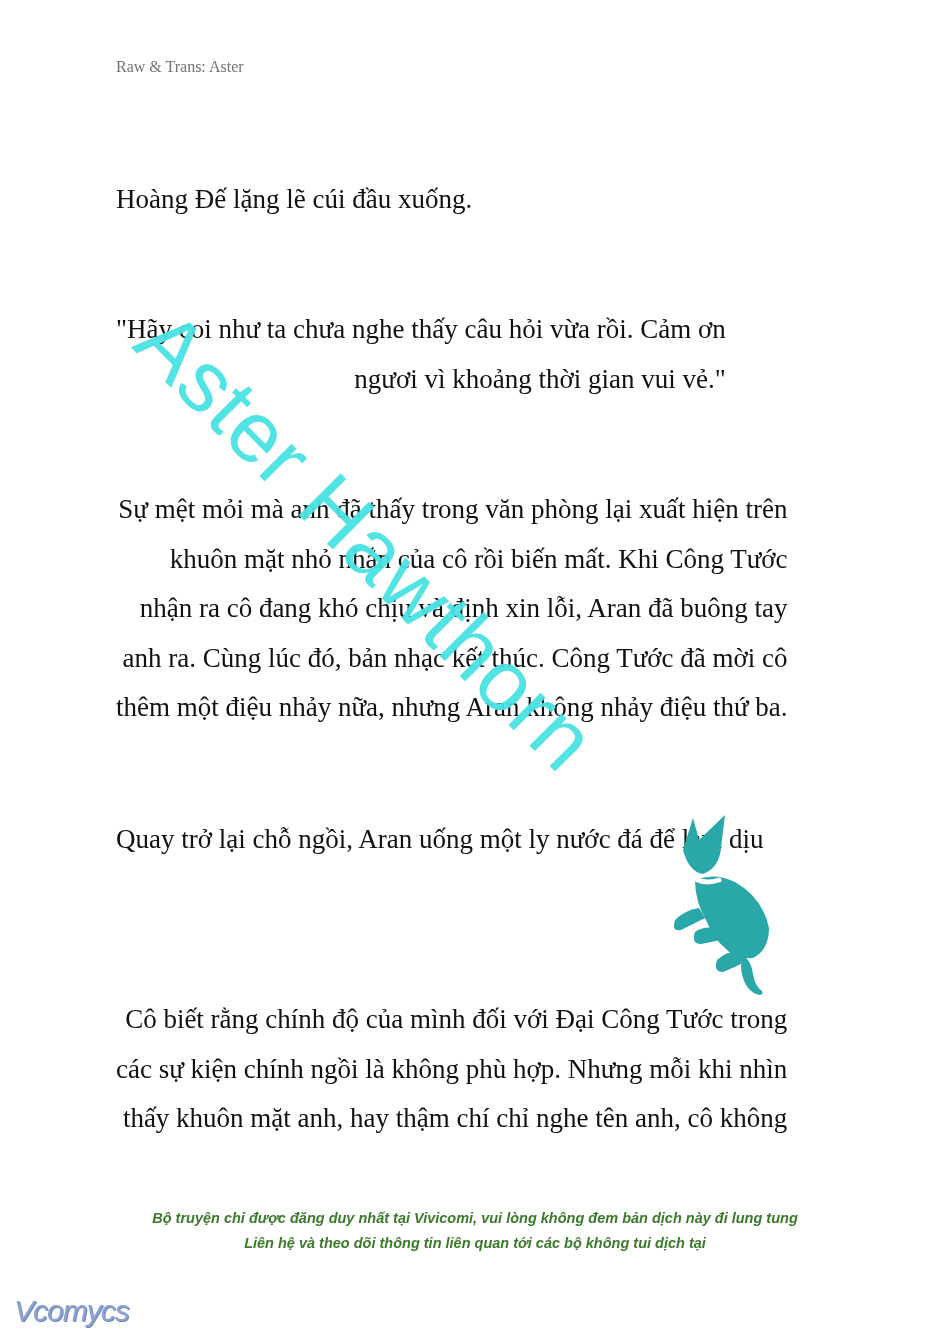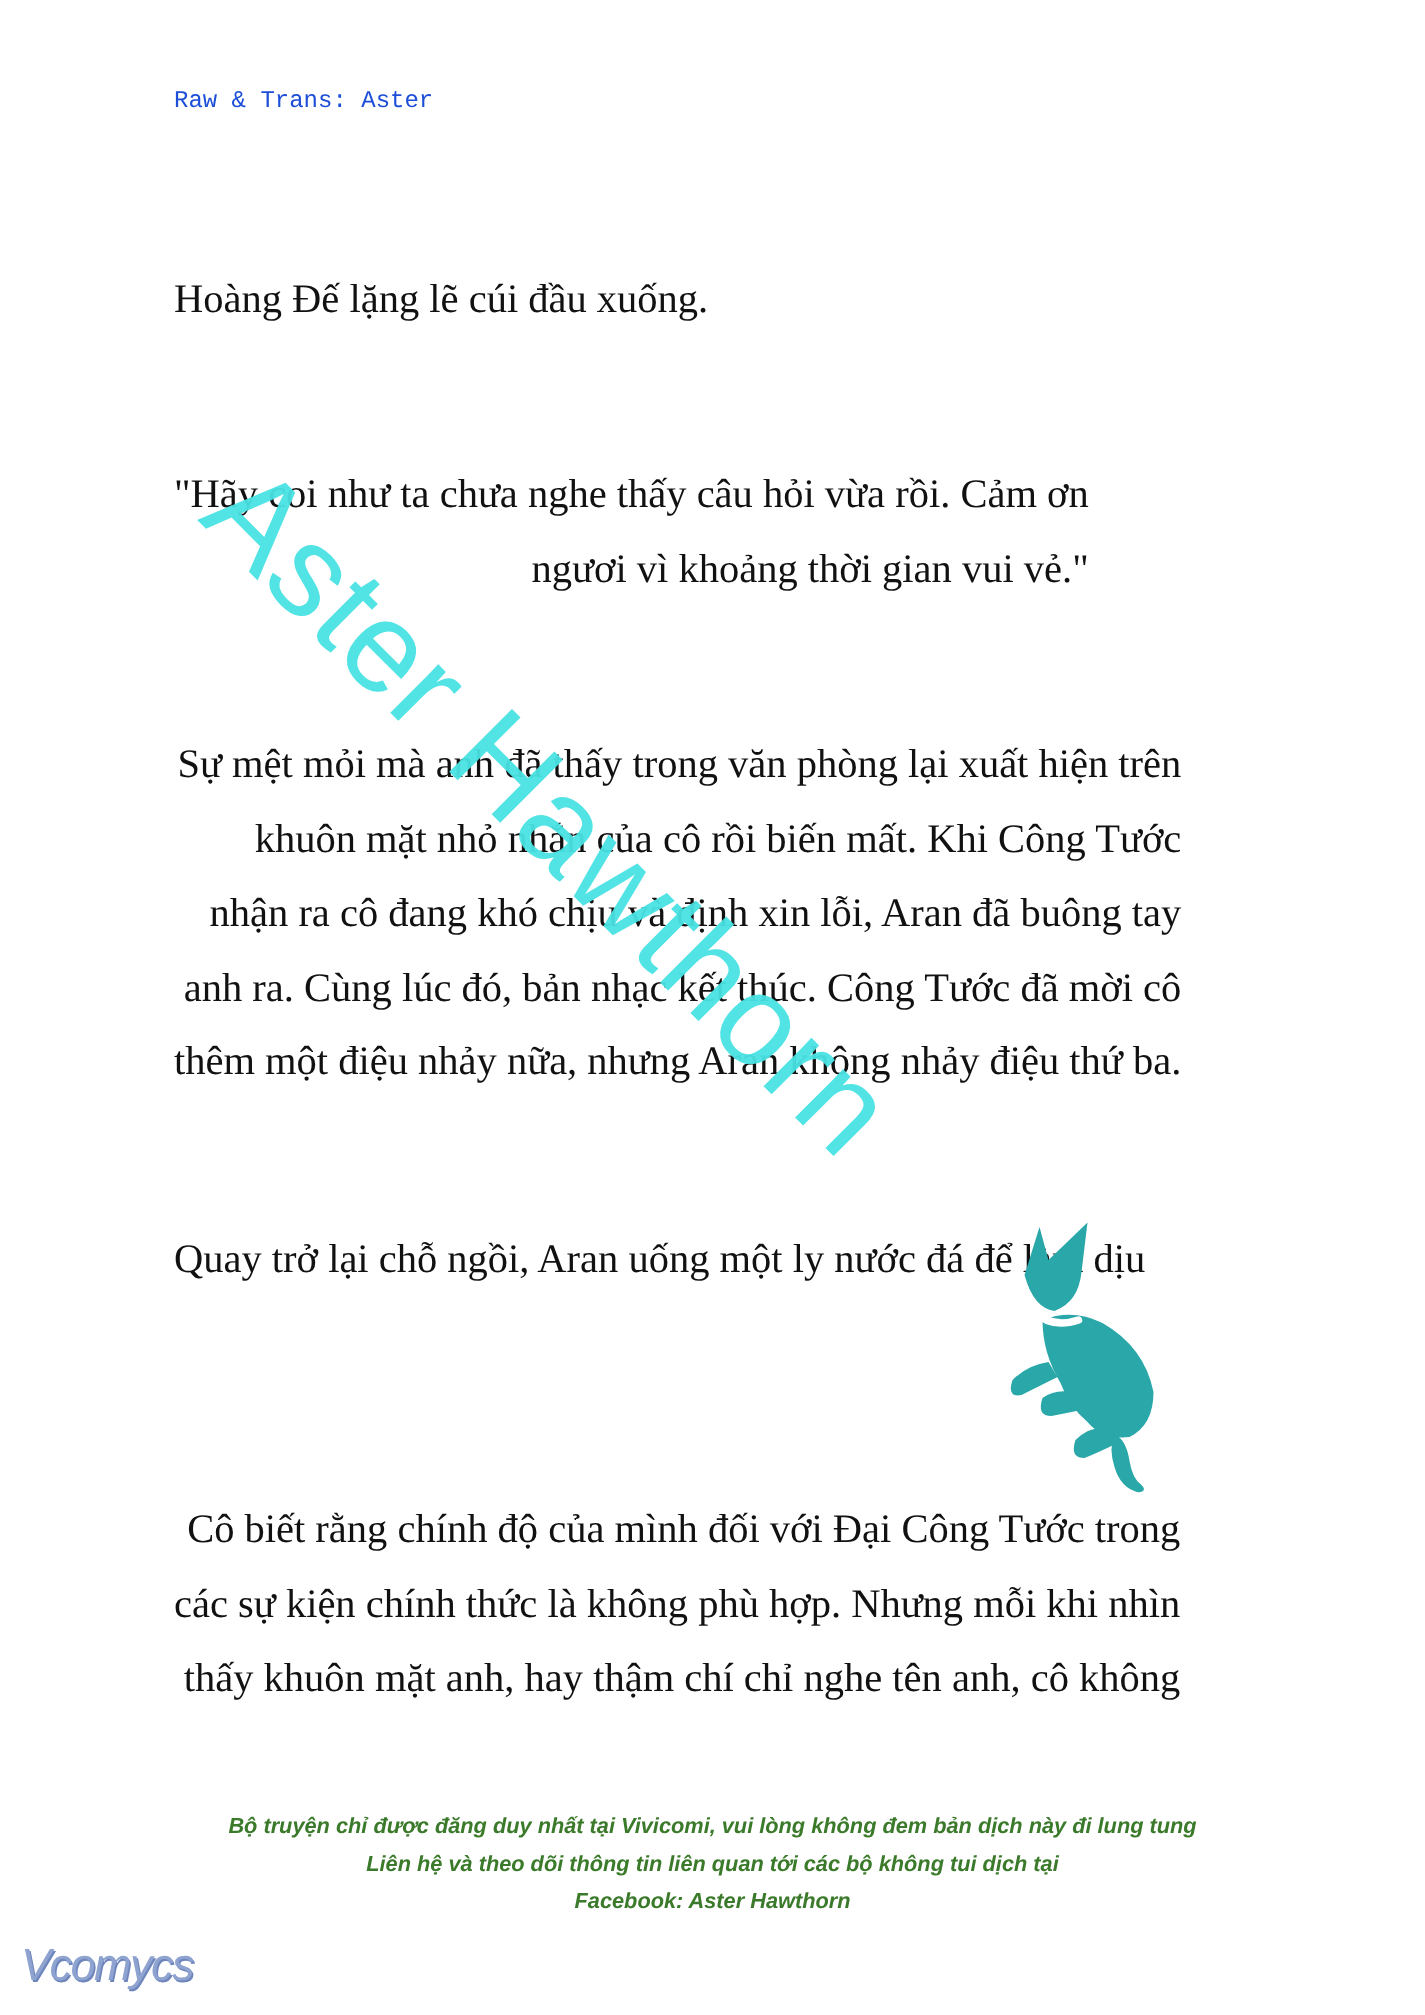--- a/index.html
+++ b/index.html
@@ -6,22 +6,22 @@
   body {
     width: 950px; height: 1343px;
     background: #ffffff;
     position: relative;
     overflow: hidden;
     font-family: "Liberation Serif", serif;
     color: #111111;
   }
   .header {
     position: absolute; left: 116px; top: 58px;
-    font-family: Liberation Mono, monospace;
-    font-size: 16px; color: #1d4ed8;
+    font-family: Liberation Serif, serif;
+    font-size: 16px; color: #737373;
   }
   .para {
     position: absolute; left: 116px;
     font-size: 27px; line-height: 49.5px;
     margin: 0; white-space: nowrap;
   }
   .para .line { display: block; text-align: right; }
   .footer {
     position: absolute; left: 0; width: 950px; top: 1206px;
     text-align: center;
@@ -75,21 +75,21 @@
   <span class="line">anh ra. Cùng lúc đó, bản nhạc kết thúc. Công Tước đã mời cô</span>
   <span class="line">thêm một điệu nhảy nữa, nhưng Aran không nhảy điệu thứ ba.</span>
 </p>
 
 <p class="para" style="top:815px">
   <span class="line">Quay trở lại chỗ ngồi, Aran uống một ly nước đá để làm dịu</span>
 </p>
 
 <p class="para" style="top:995px">
   <span class="line">Cô biết rằng chính độ của mình đối với Đại Công Tước trong</span>
-  <span class="line">các sự kiện chính thức là không phù hợp. Nhưng mỗi khi nhìn</span>
+  <span class="line">các sự kiện chính ngồi là không phù hợp. Nhưng mỗi khi nhìn</span>
   <span class="line">thấy khuôn mặt anh, hay thậm chí chỉ nghe tên anh, cô không</span>
 </p>
 
 <div class="watermark">Aster Hawthorn</div>
 
 <svg class="cat" viewBox="0 0 130 185" xmlns="http://www.w3.org/2000/svg">
   <g fill="#2aa7a9">
 
     <path d="M28 40 L38 8 L44 30 L70 5 L66 38 Q64 58 48 64 Q34 62 28 40 Z"></path>
 
@@ -103,16 +103,15 @@
 
     <path d="M88 146 Q96 150 98 164 Q100 176 106 180 Q110 184 104 185 Q92 182 88 168 Q84 156 88 146 Z"></path>
   </g>
 
   <path d="M34 64 Q46 76 64 70" stroke="#ffffff" stroke-width="5" fill="none" stroke-linecap="round"></path>
 </svg>
 
 <div class="footer">
   <span class="line">Bộ truyện chỉ được đăng duy nhất tại Vivicomi, vui lòng không đem bản dịch này đi lung tung</span>
   <span class="line">Liên hệ và theo dõi thông tin liên quan tới các bộ không tui dịch tại</span>
-  <span class="line">Facebook: Aster Hawthorn</span>
 </div>
 
 <div class="logo">Vcomycs</div>
 
 </body></html>

